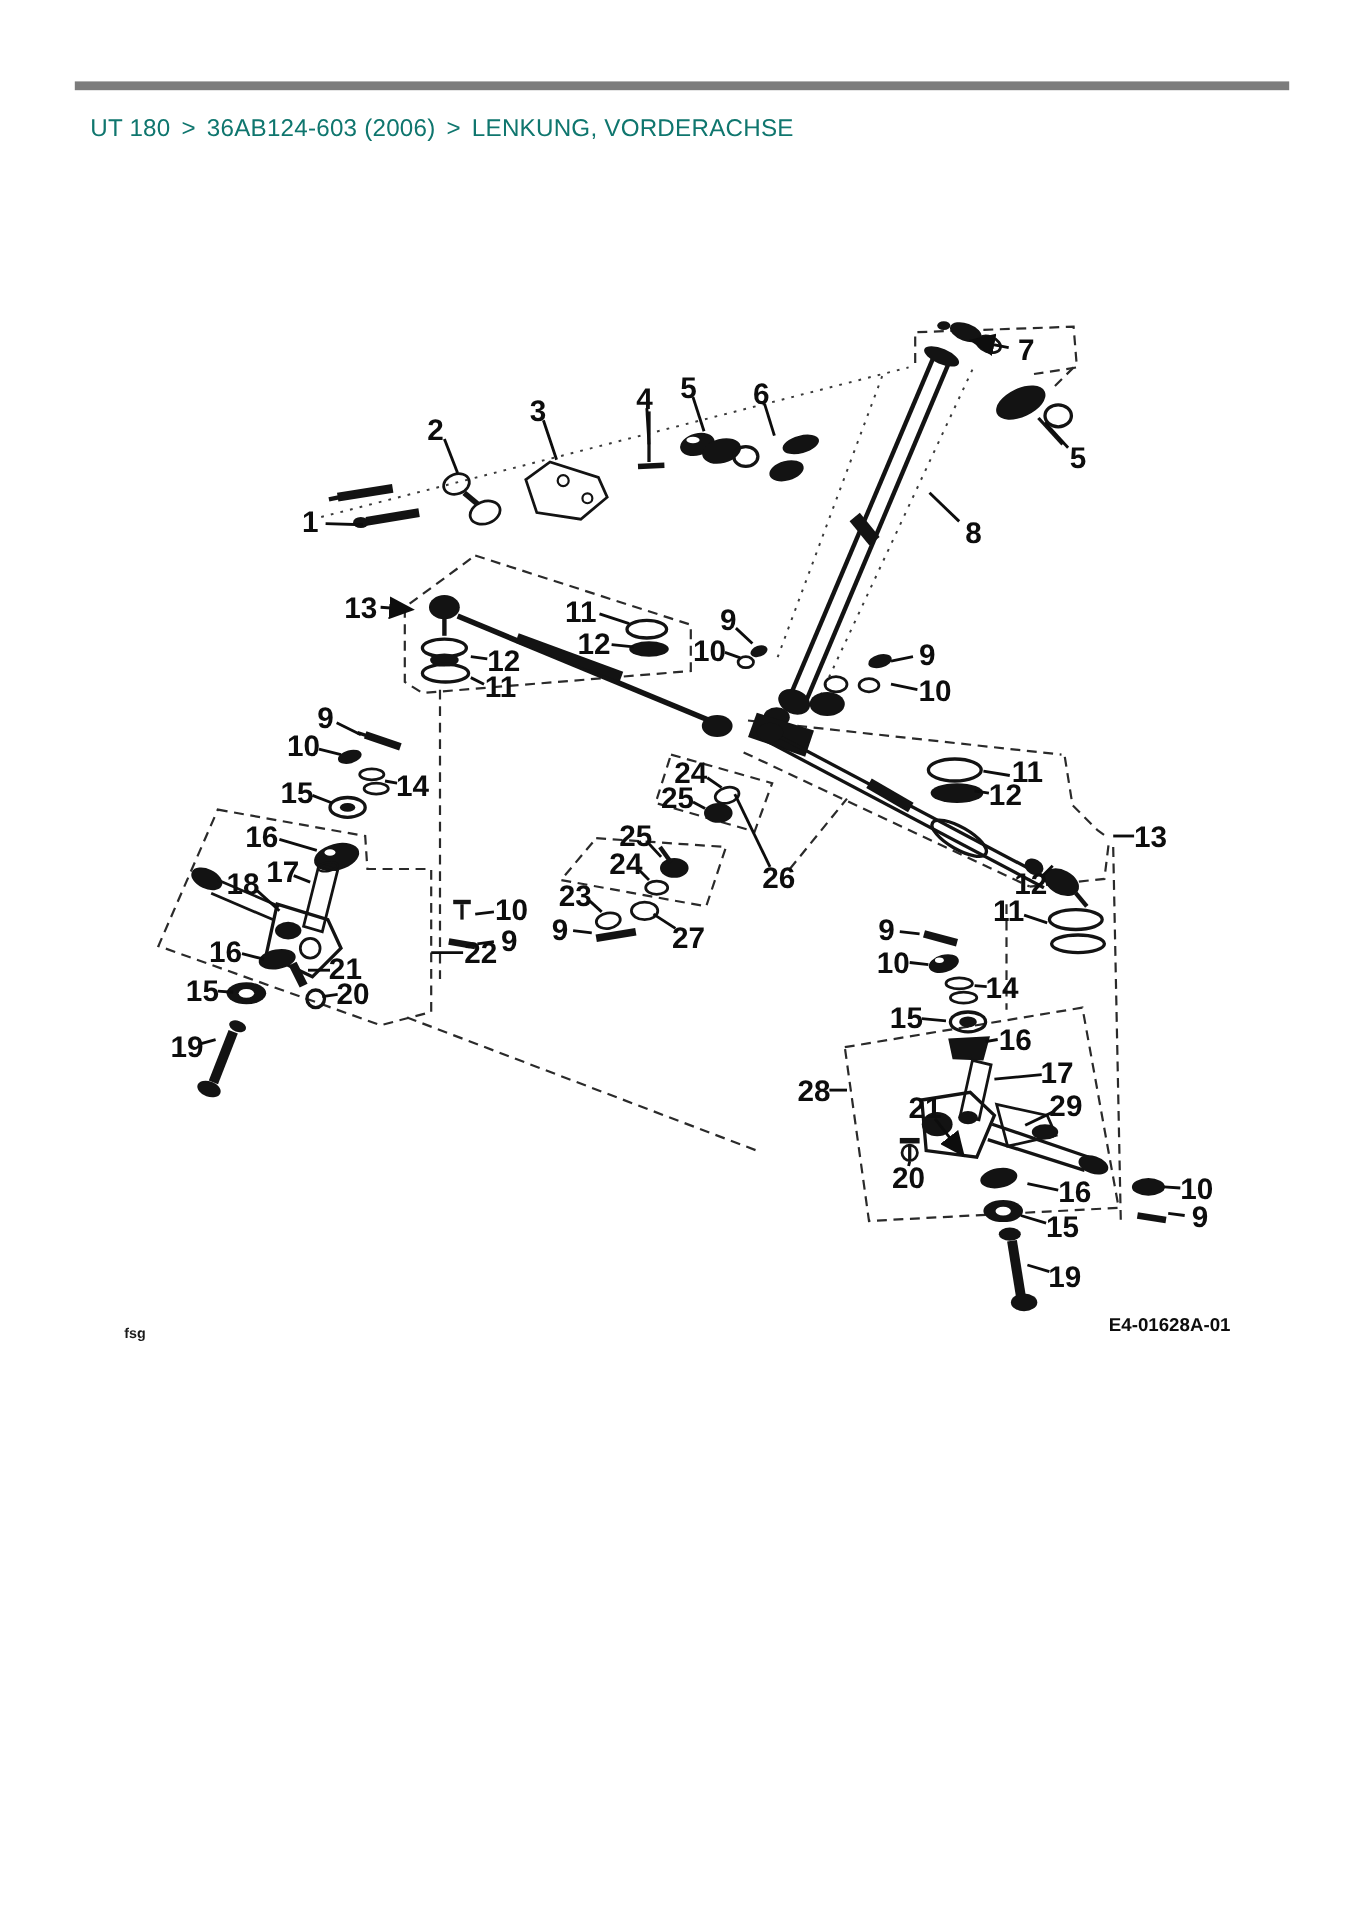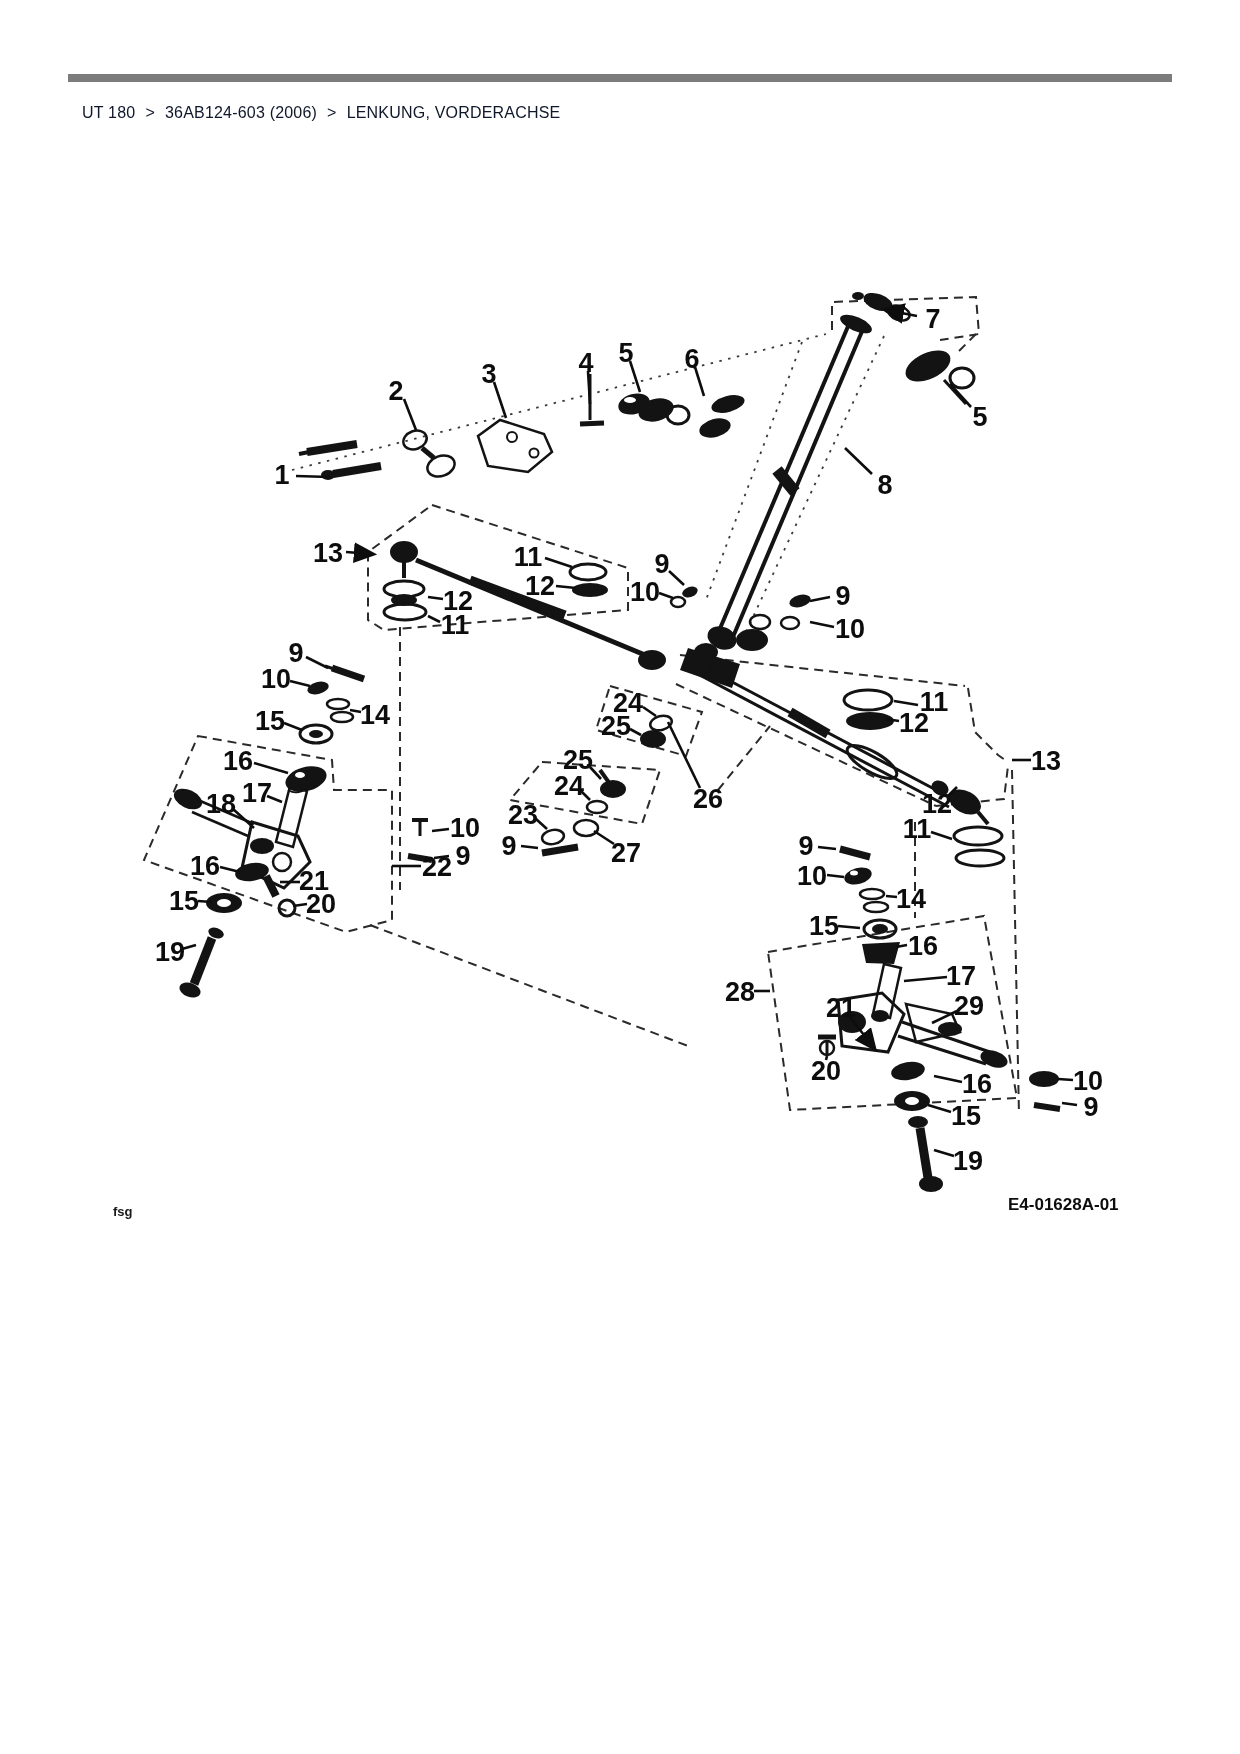--- a/index.html
+++ b/index.html
@@ -1,18 +1,18 @@
 <!DOCTYPE html>
 <html><head>
 <meta charset="utf-8">
 <style>
   html,body{margin:0;padding:0;background:#ffffff;}
   body{width:1240px;height:1754px;position:relative;font-family:"Liberation Sans",sans-serif;overflow:hidden;}
   .top-rule{position:absolute;left:68px;top:74px;width:1104px;height:8px;background:#7c7c7c;}
-  .breadcrumb{position:absolute;left:82px;top:104px;font-size:16px;color:#0f172a;letter-spacing:.2px;white-space:nowrap;}
+  .breadcrumb{position:absolute;left:82px;top:104px;font-size:22px;color:#0f766e;letter-spacing:.2px;white-space:nowrap;}
   .breadcrumb .sep{margin:0 10px;}
   svg.diagram{position:absolute;left:0;top:0;}
   
   .ln{stroke:#131313;fill:none;}
   .fl{fill:#131313;stroke:none;}
   .ol{fill:none;stroke:#131313;}
   .dash{fill:none;stroke:#2a2a2a;stroke-width:2;stroke-dasharray:9 6;}
   .dot{fill:none;stroke:#3a3a3a;stroke-width:1.8;stroke-dasharray:2.5 6.5;}
   .callout-text{font-family:"Liberation Sans",sans-serif;font-weight:bold;font-size:27px;fill:#0d0d0d;}
   .leader{stroke:#0d0d0d;stroke-width:2.6;fill:none;}

